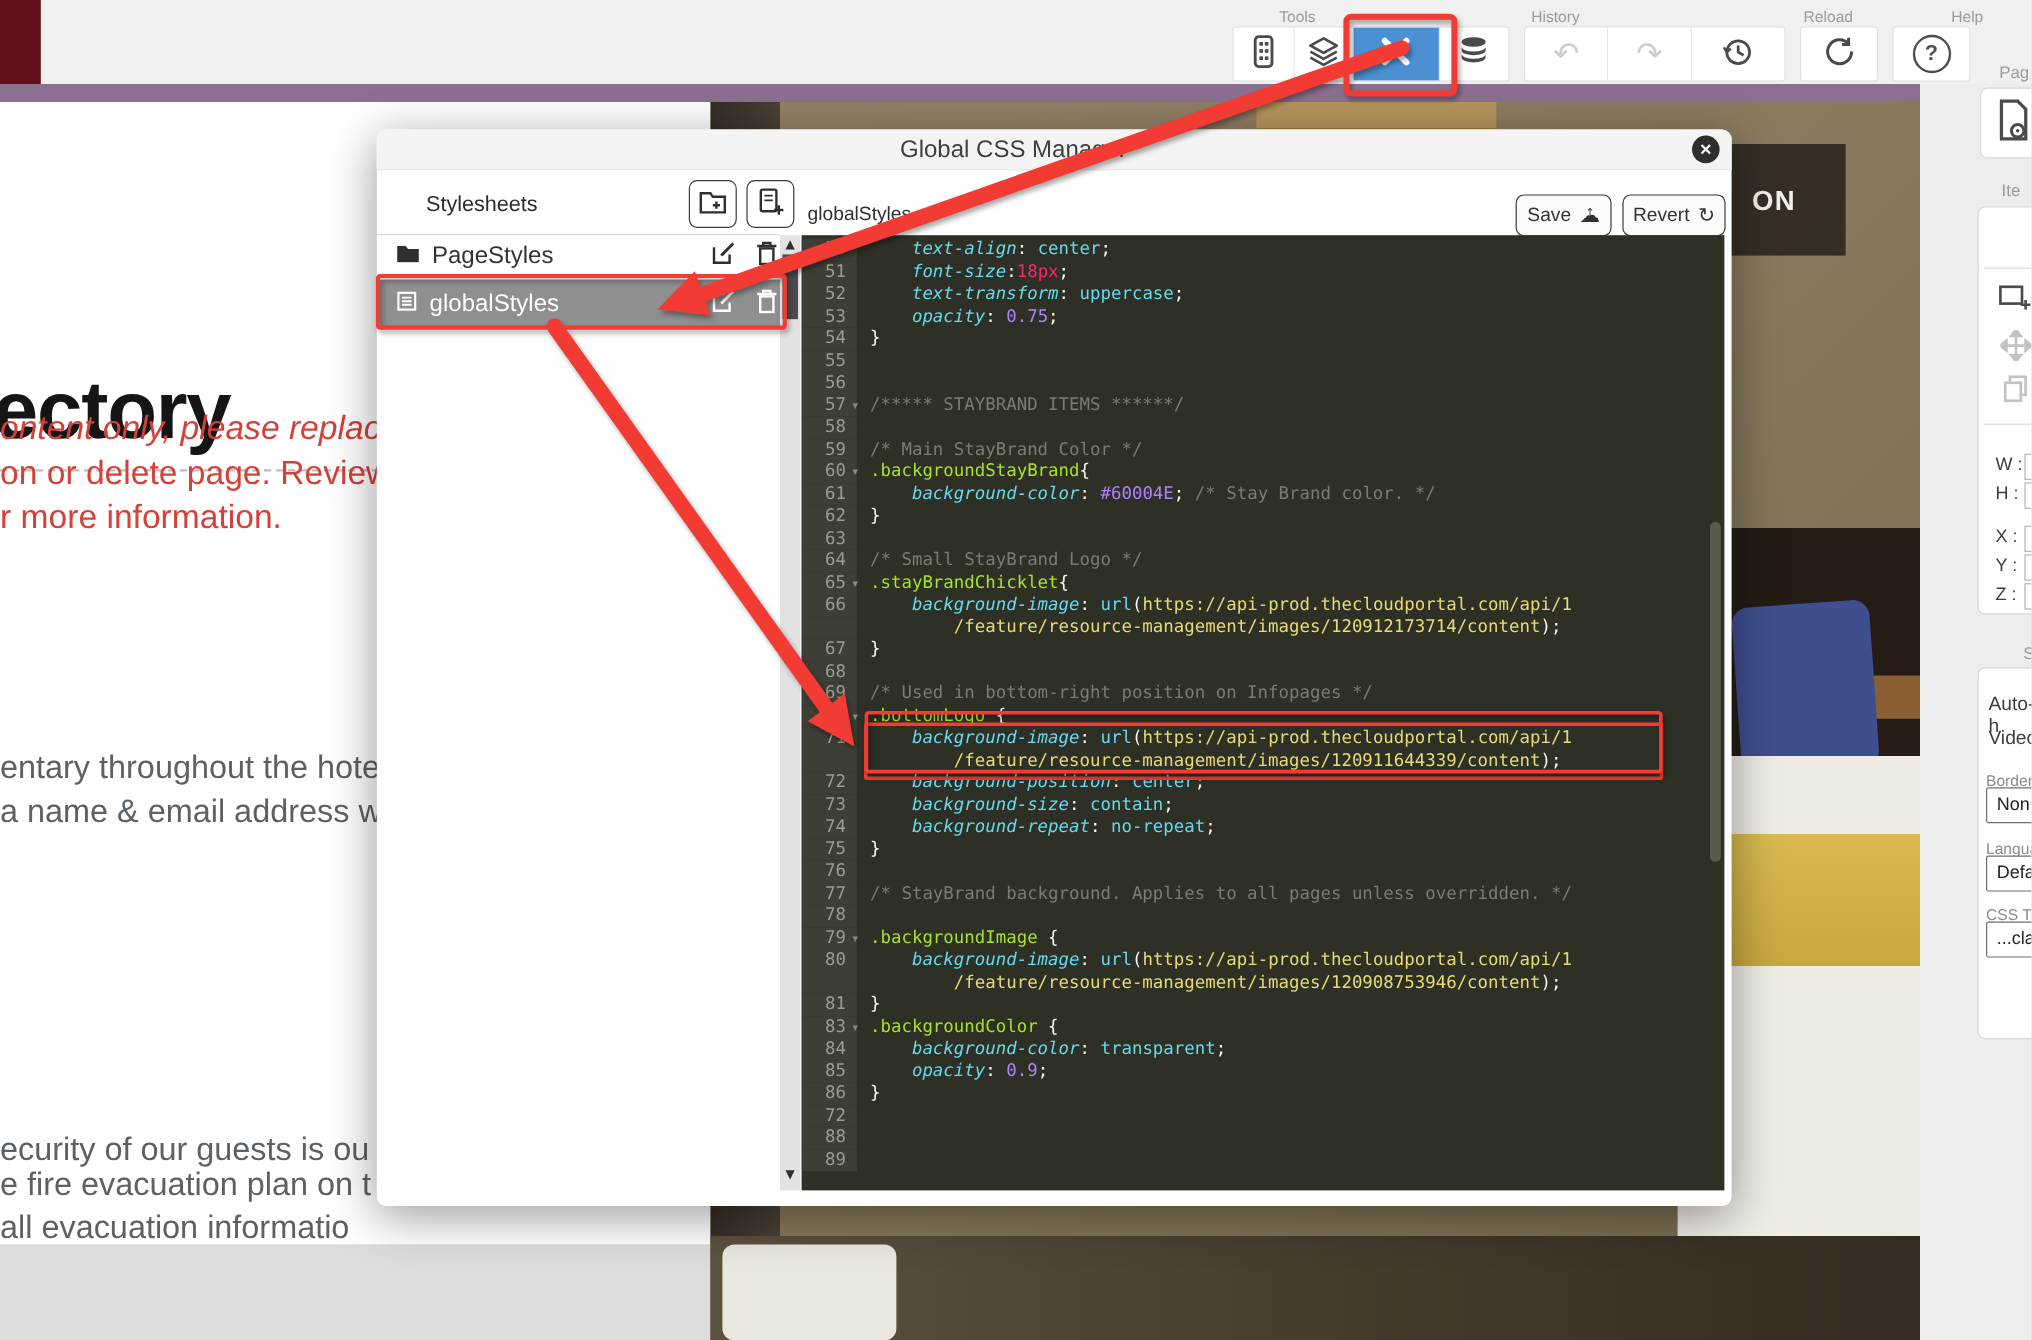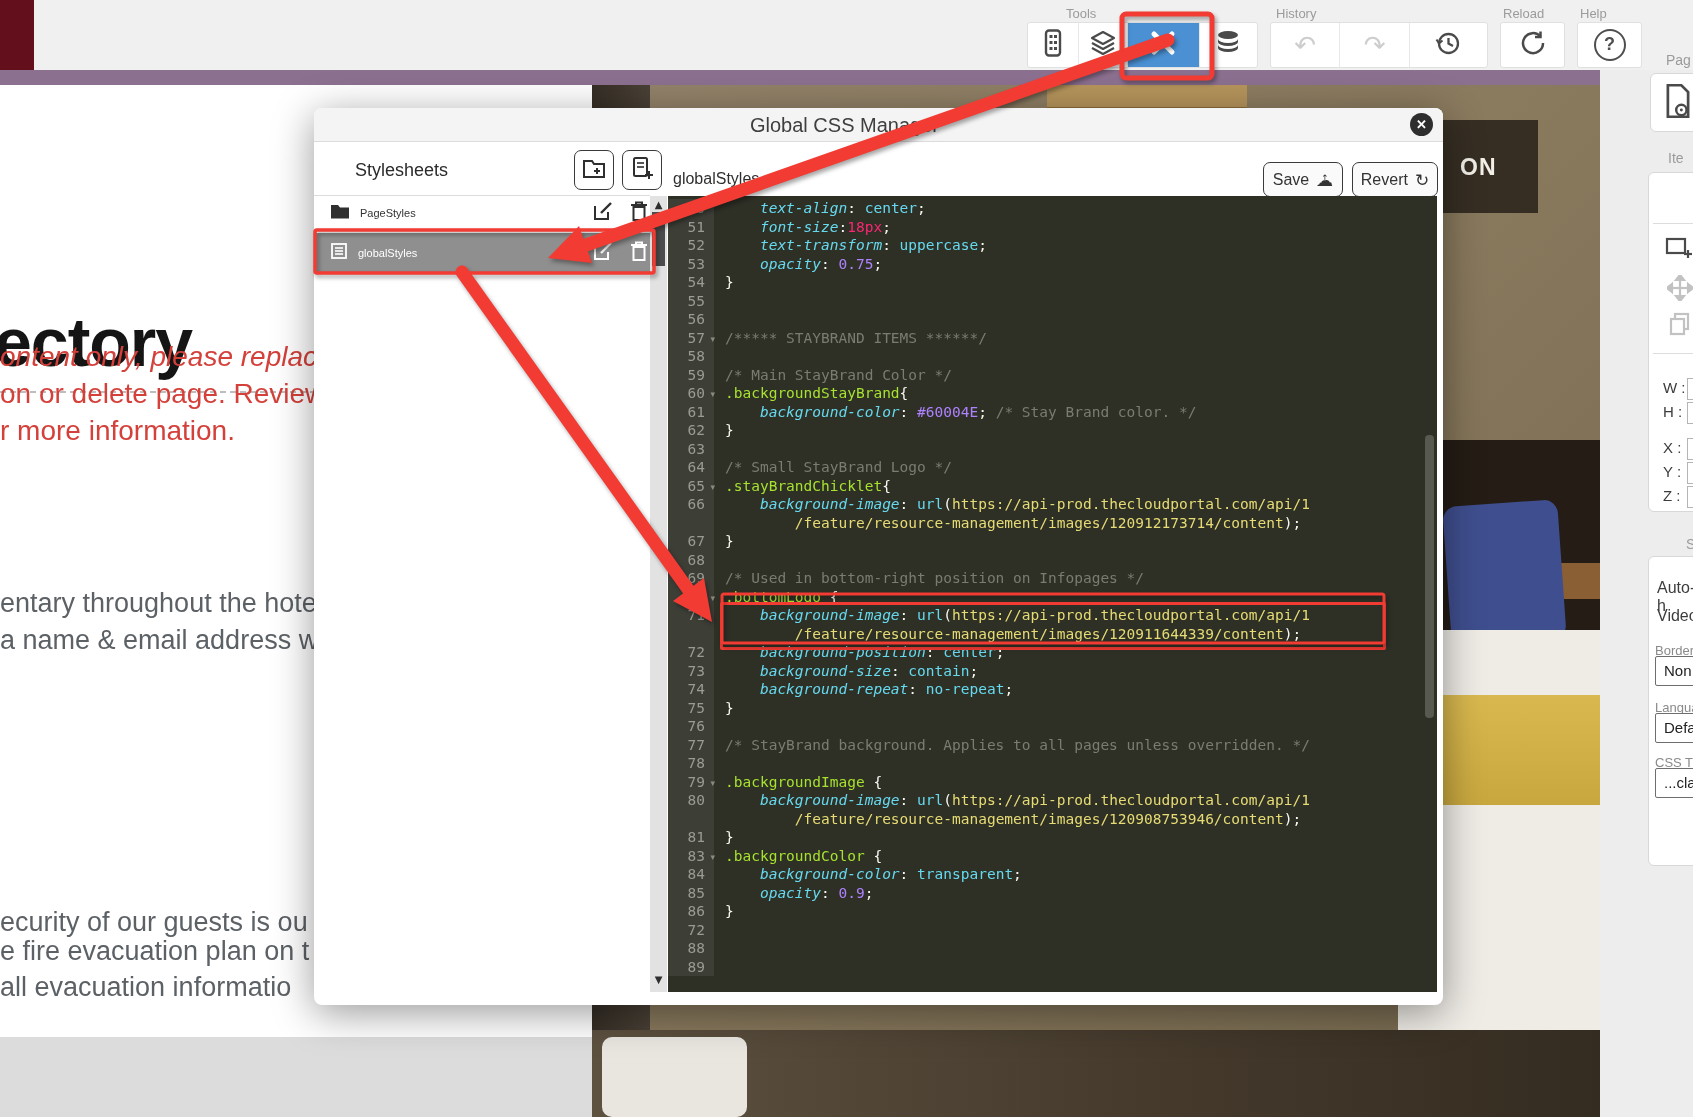--- a/index.html
+++ b/index.html
@@ -16,21 +16,21 @@
   .tb-btn:last-child{border-right:none;}
   .tb-btn.active{background:#4a90d2;}
   .glyph-undo,.glyph-redo{font-size:26px;color:#cdcdcd;font-family:"DejaVu Sans",sans-serif;}
   
   .purple-strip{left:0;top:70px;width:1600px;height:15px;background:#8c7090;z-index:1;}
   .page-left{left:0;top:85px;width:592px;height:952px;background:#ffffff;z-index:1;overflow:hidden;}
   .canvas-bottom{left:0;top:1037px;width:592px;height:80px;background:#dcdcdc;z-index:1;}
   .big-heading{left:-6px;top:218px;font-size:68px;font-weight:700;color:#151515;letter-spacing:-1px;}
   .dashed-line{left:0;top:306px;width:596px;border-top:2px dashed #bdbdbd;}
   .red-par{left:0;top:338px;font-size:28px;line-height:37px;color:#d4403a;}
-  .gray-par{left:0;font-size:27px;line-height:37px;color:#5c6166;}
+  .gray-par{left:0;font-size:27px;line-height:37px;color:#5c6166;margin-top:36px;}
   
   .photo{left:592px;top:85px;width:1008px;height:1032px;z-index:1;overflow:hidden;
     background:linear-gradient(135deg,#94836b 0%,#8a7a5e 45%,#75684e 100%);}
   .photo .dark-edge{position:absolute;left:0;top:0;width:58px;height:1032px;
     background:linear-gradient(90deg,#352e26,#4a4136);}
   .photo .frame{position:absolute;left:455px;top:0;width:200px;height:30px;background:#b6955c;
     box-shadow:inset 0 -8px 0 #8a6c38;}
   .photo .on-box{position:absolute;left:663px;top:35px;width:283px;height:93px;background:rgba(42,35,27,.88);}
   .photo .on-text{position:absolute;left:205px;top:34px;font-size:23px;font-weight:600;color:#f2efe9;letter-spacing:1px;}
   .photo .headboard{position:absolute;left:828px;top:355px;width:180px;height:210px;background:#241c15;}
@@ -67,21 +67,21 @@
   .tab-label{position:absolute;left:359px;top:62px;font-size:16px;color:#2f2f2f;}
   .save-btn,.revert-btn{position:absolute;top:54px;height:35px;border:1.7px solid #3a3a3a;border-radius:7px;
     background:#fafafa;font-size:16px;color:#333;display:flex;align-items:center;justify-content:center;gap:7px;box-sizing:border-box;
     font-family:"Liberation Sans",sans-serif;}
   .save-btn{left:949px;width:80px;}
   .revert-btn{left:1038px;width:86px;}
   .cloud{font-family:"DejaVu Sans",sans-serif;font-size:17px;position:relative;}
   .cloud .up{position:absolute;left:5px;top:3px;font-size:9px;}
   .revert-glyph{font-family:"DejaVu Sans",sans-serif;font-size:17px;}
   .sheet-row{position:absolute;left:0;width:336px;height:40px;display:flex;align-items:center;}
-  .sheet-row .row-label{font-size:11px;margin-left:10px;}
+  .sheet-row .row-label{font-size:20px;margin-left:10px;}
   .sheet-row.selected{background:#8f8f8f;}
   .sheet-row.selected .row-label{color:#fff;}
   .row-icons{position:absolute;display:flex;gap:15px;left:278px;}
   .list-scrollbar{position:absolute;left:336px;top:88px;width:17px;height:796px;background:#e2e2e2;}
   .list-scrollbar .arr{position:absolute;left:2px;width:13px;text-align:center;font-size:10px;color:#2e2e2e;
     font-family:"DejaVu Sans",sans-serif;}
   .list-scrollbar .thumb{position:absolute;left:2px;top:16px;width:13px;height:54px;background:#4c4c4c;}
   
   .editor{position:absolute;left:354px;top:88px;width:769px;height:796px;background:#2e3026;overflow:hidden;
     padding-top:3px;box-sizing:border-box;}
@@ -279,21 +279,21 @@
       <div class="tb-btn" style="width:65px;">
         <span>
           <svg width="28" height="28" viewBox="0 0 28 28" fill="none" stroke="#4a4a4a" stroke-width="2.5">
               <path d="M21.5 7.5 a10 10 0 1 0 2.5 6.5"></path>
               <path d="M21.5 2.5 v5.5 h-5.5" fill="none"></path>
             </svg>
         </span>
       </div>
     </div>
 
-    <div class="abs tb-label" style="left:1580px;">Help</div>
+    <div class="abs tb-label" style="left:1626px;">Help</div>
     <div class="abs tb-group" style="left:1577px;width:65px;">
       <div class="tb-btn" style="width:65px;">
         <div class="help-circle">?</div>
       </div>
     </div>
   </div>
 
   <div class="abs modal">
     <div class="modal-titlebar">
       <div class="modal-title">Global CSS Manager</div>

